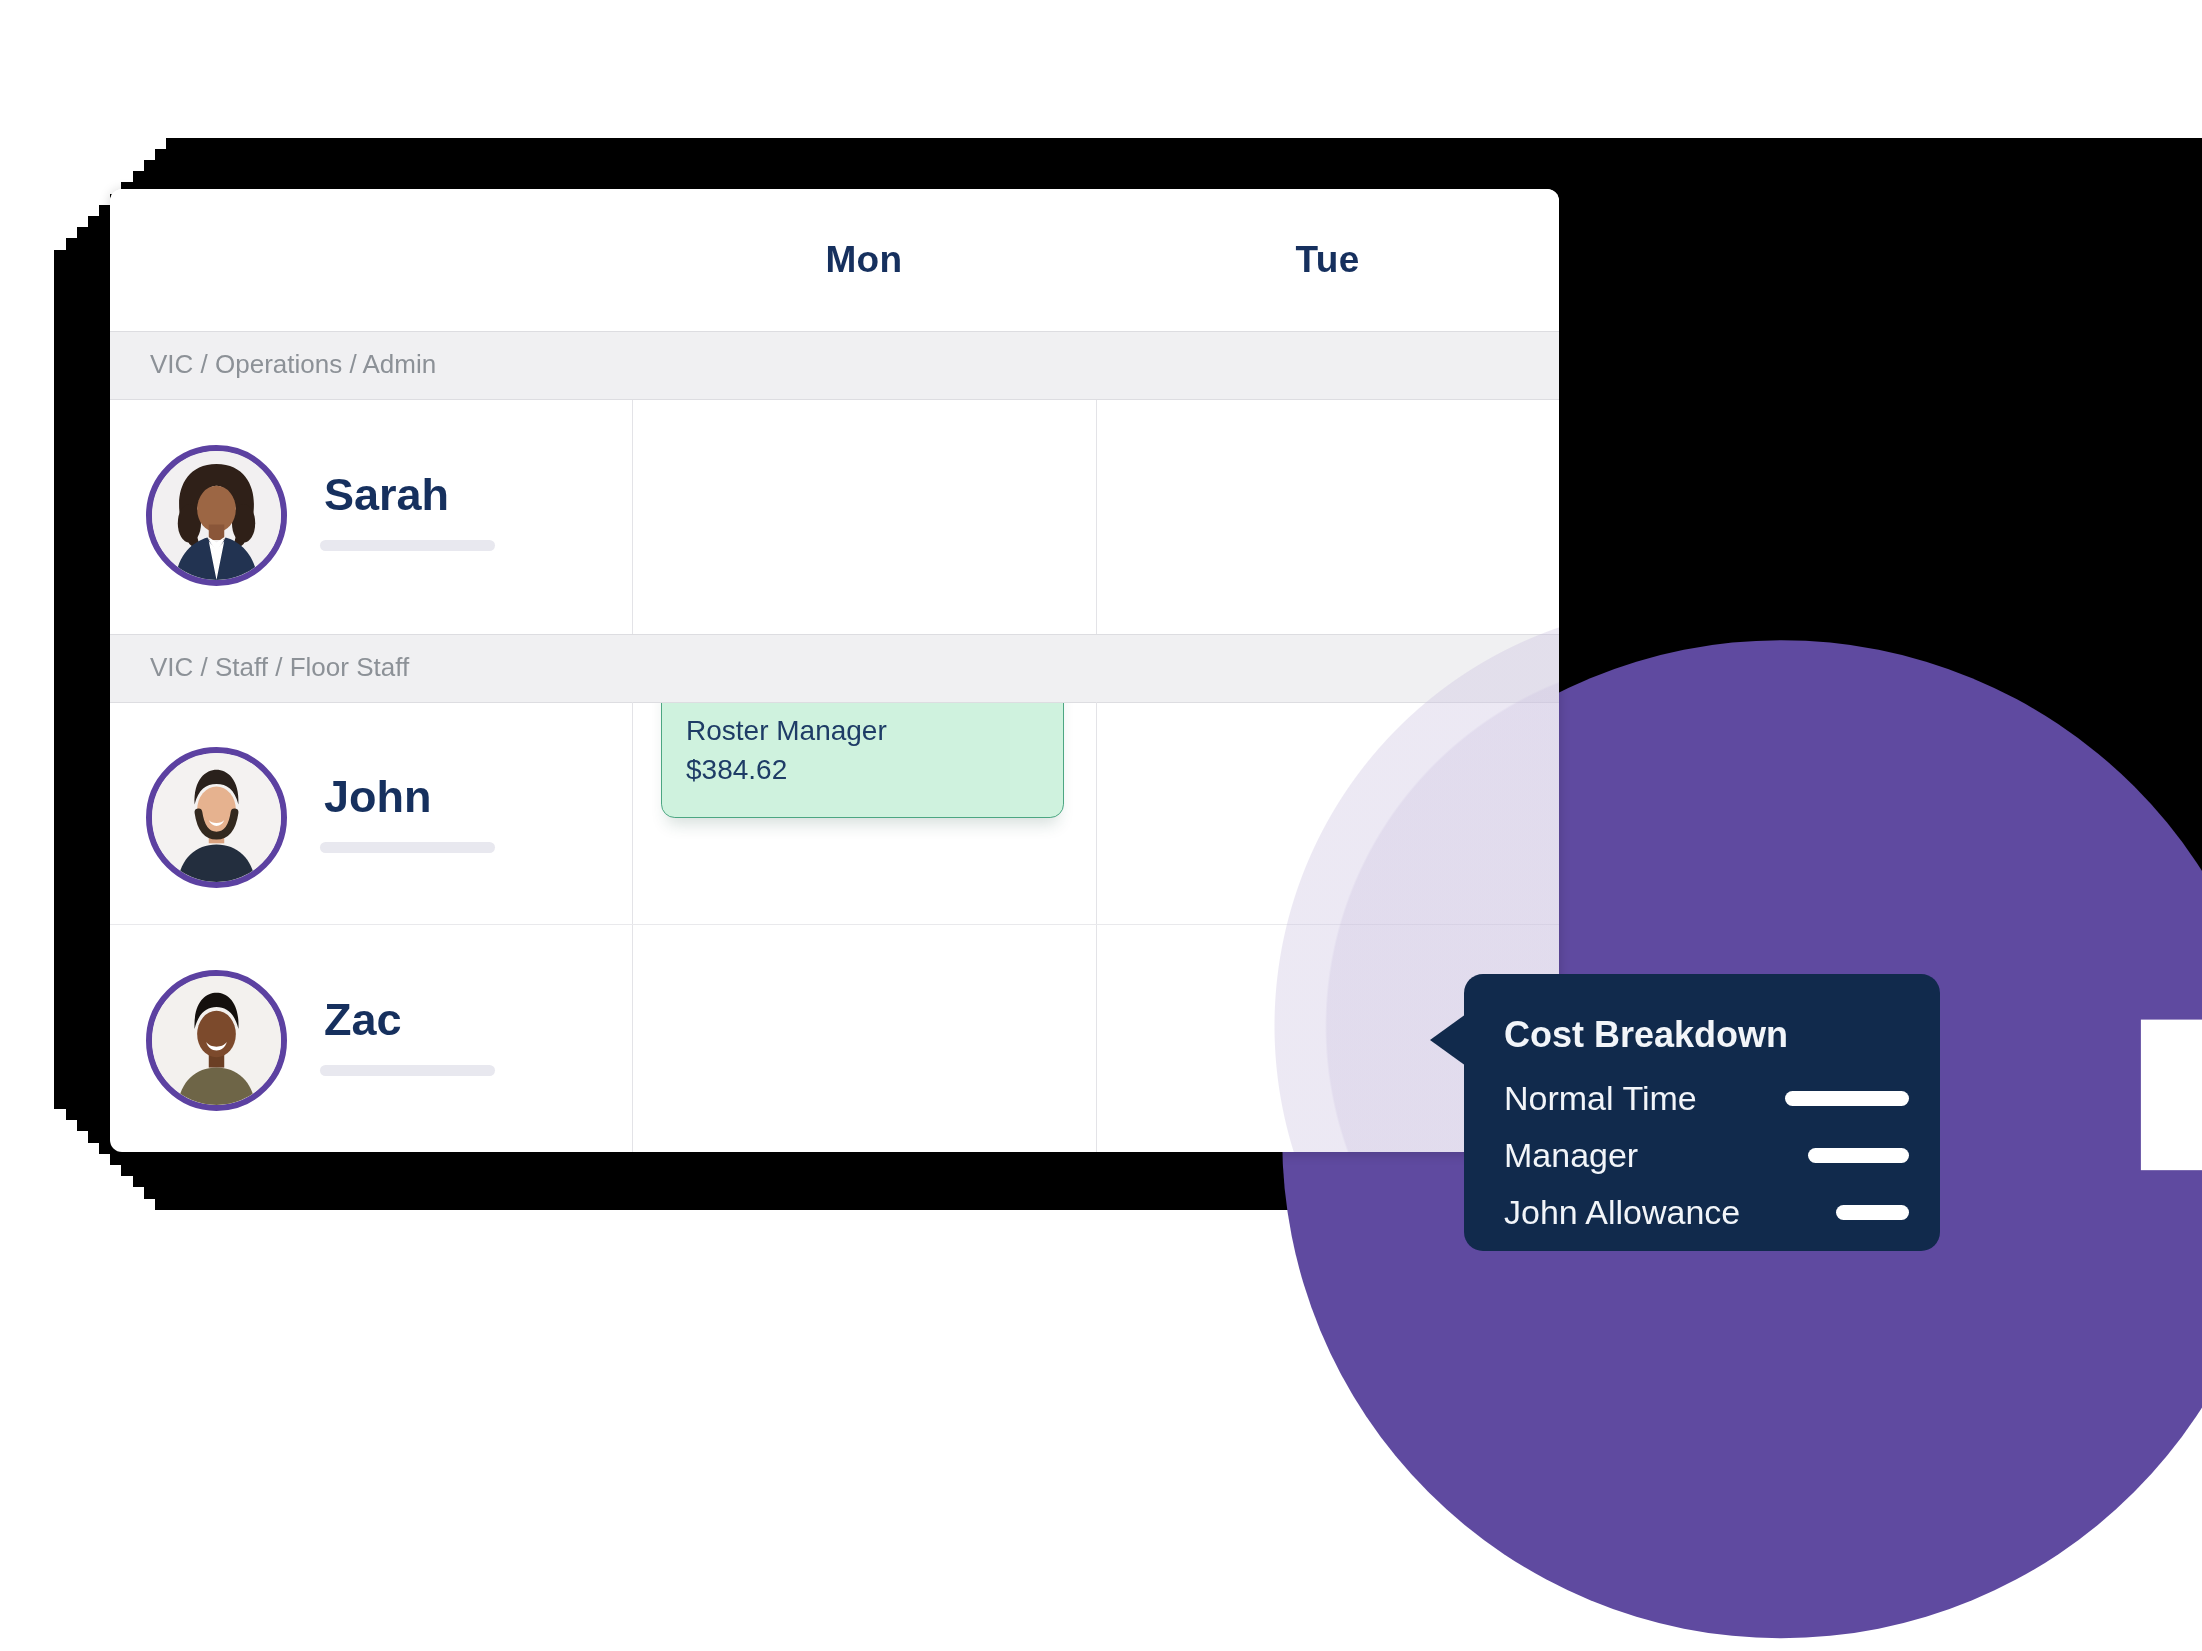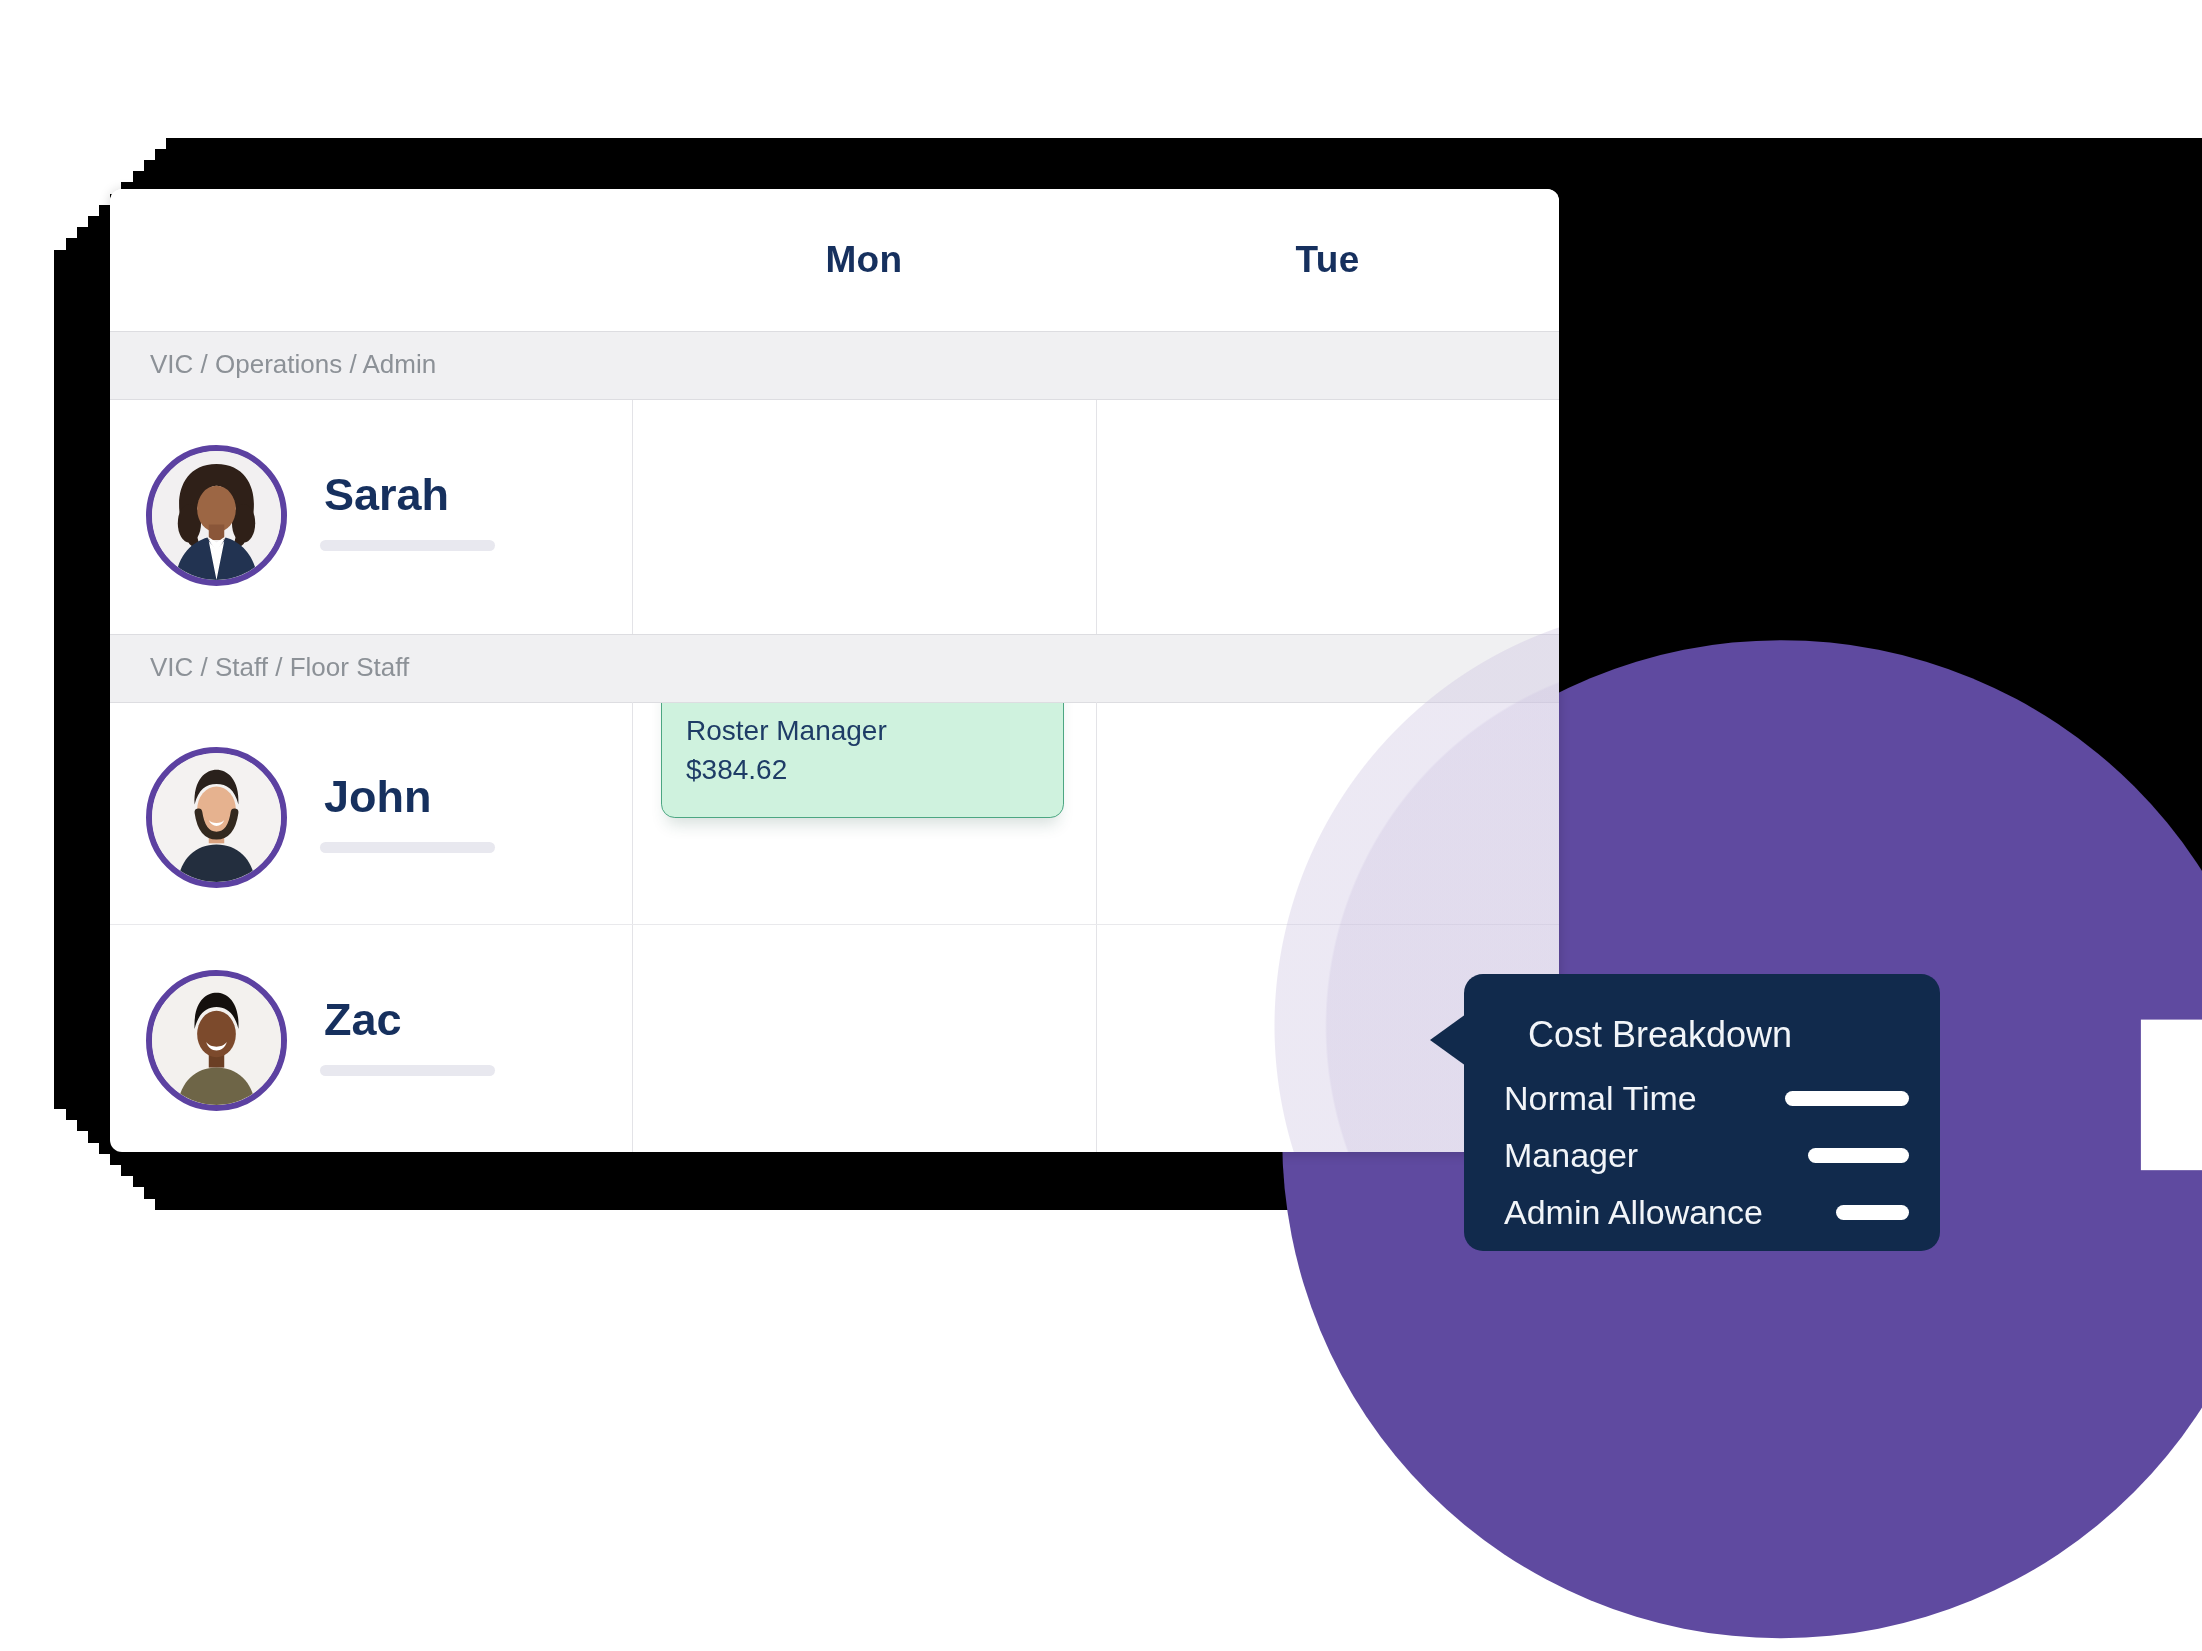--- a/index.html
+++ b/index.html
@@ -75,21 +75,21 @@
   .tooltip{
     position:absolute;left:1464px;top:974px;width:476px;height:277px;
     background:#112a4c;border-radius:19px;box-sizing:border-box;
     padding:40px 31px 0 40px;color:#f2f5f9;
   }
   .tooltip-arrow{
     position:absolute;left:-34px;top:40px;width:0;height:0;
     border-top:26px solid transparent;border-bottom:26px solid transparent;
     border-right:36px solid #112a4c;
   }
-  .tooltip-title{font-size:36px;font-weight:normal;margin-bottom:13.8px;margin-left:24px;}
+  .tooltip-title{font-size:36px;font-weight:bold;margin-bottom:13.8px;}
   .tooltip-item{display:flex;justify-content:space-between;align-items:center;height:57px;gap:36px;}
   .tooltip-item-label{font-size:34px;}
   .tbar{height:15.5px;border-radius:7.7px;background:#ffffff;}
   .tbar-1{width:124px;}
   .tbar-2{width:101px;}
   .tbar-3{width:73px;}
 </style>
 </head>
 <body>
 
@@ -190,17 +190,17 @@
   <div class="tooltip-title">Cost Breakdown</div>
   <div class="tooltip-item">
     <span class="tooltip-item-label">Normal Time</span>
     <span class="tbar tbar-1"></span>
   </div>
   <div class="tooltip-item">
     <span class="tooltip-item-label">Manager</span>
     <span class="tbar tbar-2"></span>
   </div>
   <div class="tooltip-item">
-    <span class="tooltip-item-label">Admin Allowance</span>
+    <span class="tooltip-item-label">John Allowance</span>
     <span class="tbar tbar-3"></span>
   </div>
 </div>
 
 
 </body></html>

